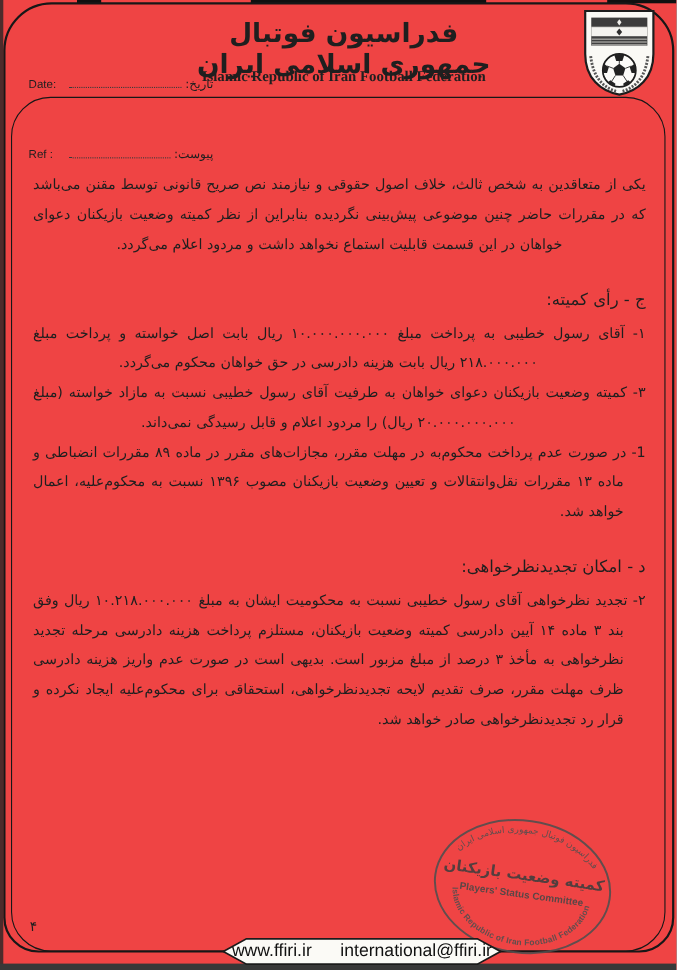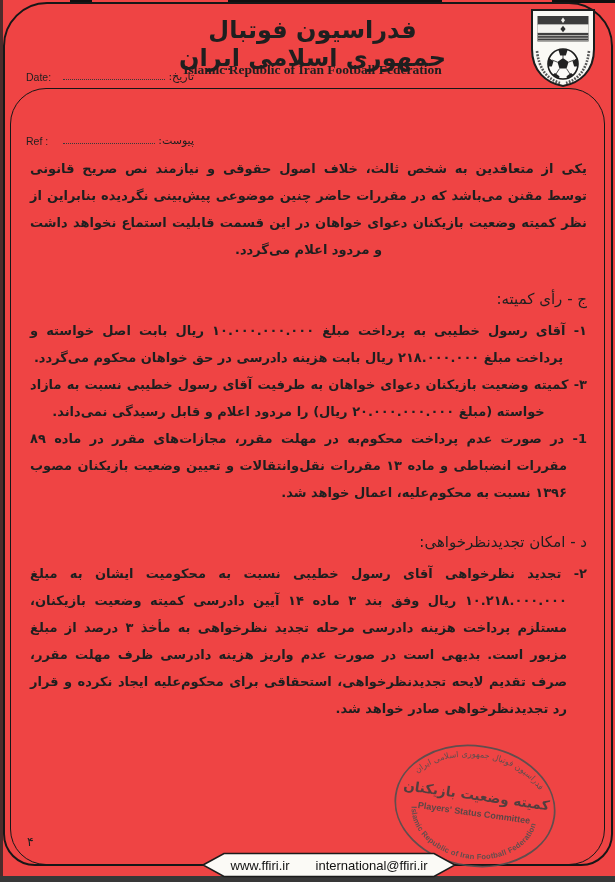--- a/index.html
+++ b/index.html
@@ -27,34 +27,34 @@
   .f-dots{flex:1;border-bottom:1.6px dotted #3a3a3a;margin:0 3px 3px 3px;height:1px;}
   .f-fa{font-size:11px;white-space:nowrap;direction:rtl;margin-top:44px;}
   .title-fa{position:absolute;left:160px;top:16px;width:305px;text-align:center;
     font-size:24px;font-weight:bold;direction:rtl;letter-spacing:-0.5px;}
   .title-en{position:absolute;left:140px;top:62px;width:345px;text-align:center;
     font-size:13.5px;font-weight:bold;font-family:"Liberation Serif",serif;}
   .logo{position:absolute;left:527px;top:7px;width:72px;height:82px;}
   
   .doc-body{position:absolute;left:30px;top:155px;width:557px;direction:rtl;
     font-size:13px;line-height:27px;text-align:justify;}
-  .doc-body p{margin:0;font-weight:bold;}
+  .doc-body p{margin:0;}
   .last-center{text-align-last:center;}
   .sec-heading{font-weight:normal;font-size:15px;line-height:24px;margin:24px 0 6px 0;}
   .item{padding-right:20px;text-indent:-20px;margin:0 0 5px 0;}
   
   .stamp{position:absolute;left:388px;top:740px;width:174px;height:132px;
     transform:rotate(8deg);opacity:.88;}
   
   .pagenum{position:absolute;left:27px;top:834px;font-size:12.5px;}
   .hex{position:absolute;left:202px;top:851px;width:254px;height:28px;}
   .hex svg{position:absolute;left:0;top:0;}
   .hex-text{position:absolute;left:0;top:0;width:254px;height:28px;
     display:flex;align-items:center;justify-content:center;gap:26px;
-    font-family:"Liberation Sans",sans-serif;font-size:13px;color:#111;}
+    font-family:"Liberation Sans",sans-serif;font-size:16px;color:#111;}
 </style>
 </head>
 <body>
 
 <div class="page">
 
   <div class="edge-left"></div>
   <div class="edge-bottom"></div>
   <div class="top-mark tm1"></div>
   <div class="top-mark tm2"></div>

